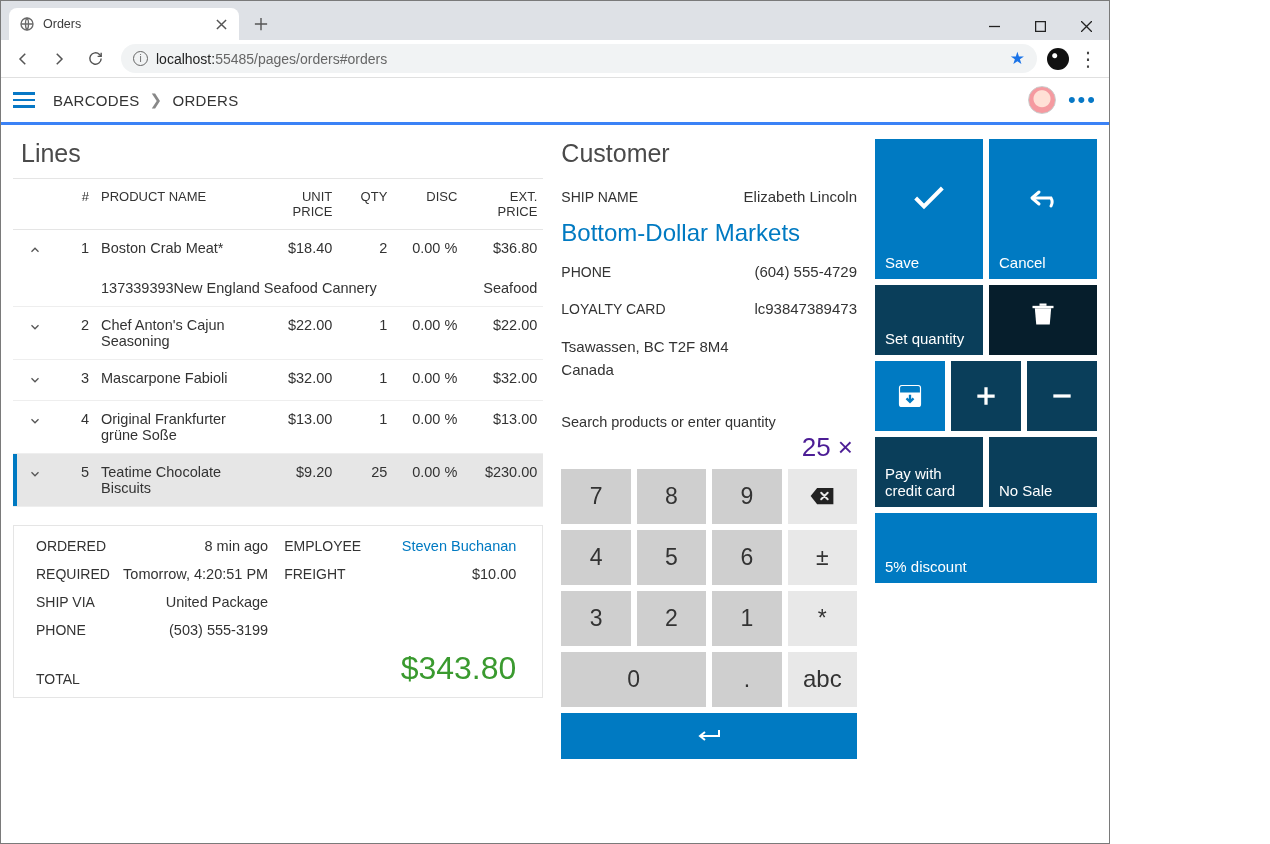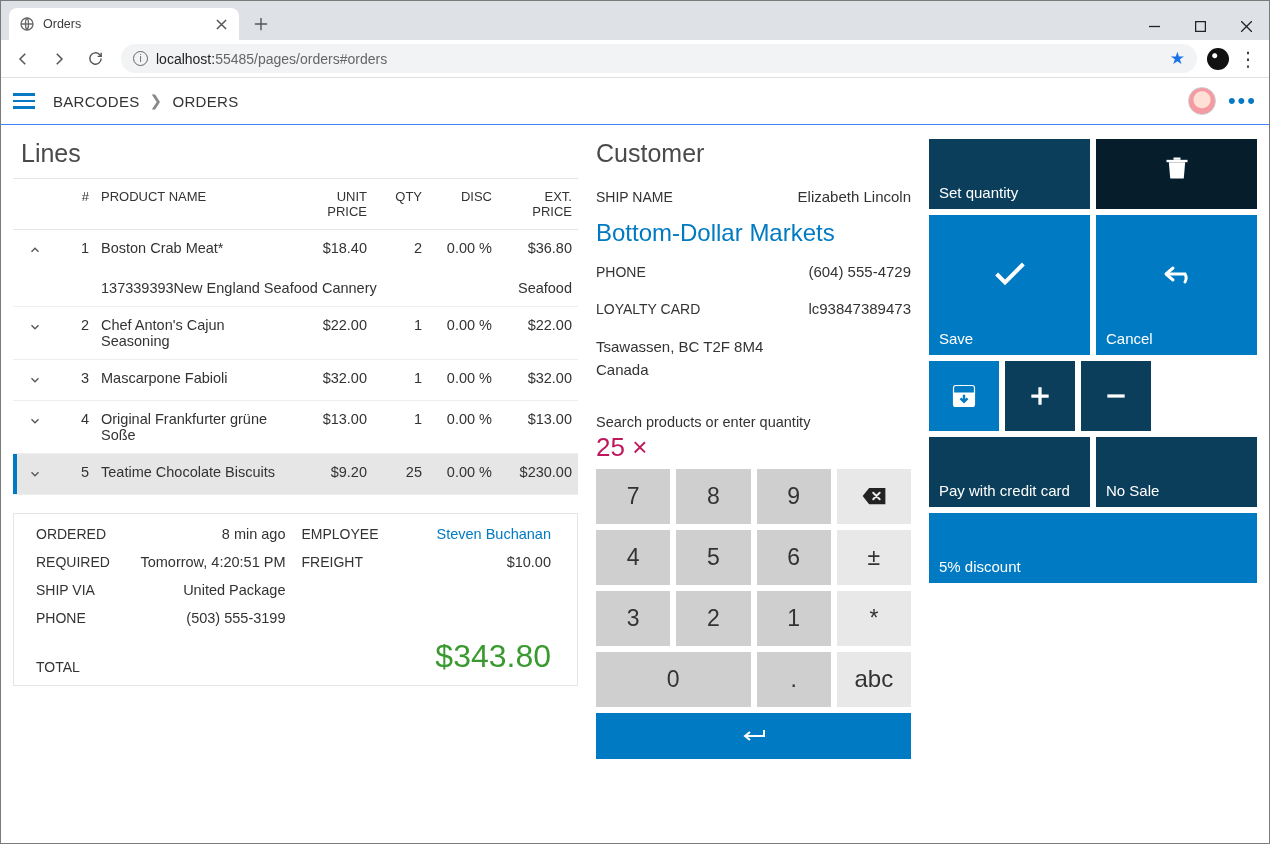--- a/index.html
+++ b/index.html
@@ -1,40 +1,40 @@
 <!DOCTYPE html>
 <html><head>
 <meta charset="utf-8">
 <style>
   * { box-sizing: border-box; }
   html, body { margin:0; padding:0; font-family: "Segoe UI", Arial, sans-serif; font-size:14px; color:#2a2a2a; background:#fff; }
 
   
-  .win { width:1270px; height:844px; border:1px solid #7a7a7a; display:flex; flex-direction:column; background:#fff;}
+  .win { width:1110px; height:844px; border:1px solid #7a7a7a; display:flex; flex-direction:column; background:#fff;}
   .titlebar { height:39px; background:#dee1e6; display:flex; align-items:flex-end; justify-content:space-between;}
   .tb-left { display:flex; align-items:flex-end; height:100%; padding-left:8px;}
   .tab { width:230px; height:32px; background:#fff; border-radius:8px 8px 0 0; display:flex; align-items:center; padding:0 10px; gap:8px; position:relative;}
   .tab .globe { width:16px; height:16px; color:#6a6a6a;}
   .tab .tab-title { flex:1; color:#3c3c3c; font-size:12.5px;}
   .tab .tab-close { width:16px; height:16px; color:#555; display:flex; align-items:center; justify-content:center;}
   .newtab { width:28px; height:28px; display:flex; align-items:center; justify-content:center; color:#555; font-size:18px; margin-left:8px; margin-bottom:2px;}
   .tb-right { display:flex; align-items:flex-start; padding-top:2px;}
   .winbtn { width:46px; height:28px; display:flex; align-items:center; justify-content:center; color:#222;}
   .winbtn svg { width:11px; height:11px; }
 
   .addrbar { height:38px; background:#fff; display:flex; align-items:center; padding:0 6px; gap:4px; border-bottom:1px solid #e0e0e0;}
   .nbtn { width:32px; height:32px; border-radius:16px; display:flex; align-items:center; justify-content:center; color:#555;}
   .urlbox { flex:1; height:29px; background:#f1f3f4; border-radius:15px; display:flex; align-items:center; padding:0 12px; gap:8px; color:#5a5a5a; font-size:14px; margin:0 6px;}
   .urlbox .info-icon{ width:15px; height:15px; border:1.4px solid #666; border-radius:50%; display:flex; align-items:center; justify-content:center; font-size:10px; color:#666;}
   .star { color:#1a73e8; font-size:17px;}
   .avatar-tb { width:22px; height:22px; border-radius:50%; background:#111 radial-gradient(circle at 35% 35%, #fff 0 2px, transparent 3px);}
   .dots { width:30px; font-size:20px; text-align:center; color:#444;}
 
   
-  .apphdr { height:47px; display:flex; align-items:center; padding:0 12px; justify-content:space-between; border-bottom:1px solid #3b82f6;}
+  .apphdr { height:47px; display:flex; align-items:center; padding:0 12px; justify-content:space-between; border-bottom:3px solid #3b82f6;}
   .apphdr-left { display:flex; align-items:center; gap:16px;}
   .hamb { width:24px; display:flex; flex-direction:column; gap:4px; cursor:pointer;}
   .hamb span { height:2.5px; background:#0778c6; width:22px;}
   .crumbs { display:flex; align-items:center; gap:10px; font-size:15px; color:#333; letter-spacing:.3px;}
   .crumbs .chev { color:#888;}
   .apphdr-right { display:flex; align-items:center; gap:12px;}
   .app-avatar { width:28px; height:28px; border-radius:50%; background: radial-gradient(circle at 50% 45%, #ffe0d6 0 8px, #f59aa0 9px 14px, #c6d8e6 15px); border:1px solid #ccc;}
   .more { color:#0778c6; font-size:22px; letter-spacing:2px; }
 
   
@@ -67,21 +67,21 @@
   .total { font-size:32px; color:#3a9a2f; font-family:"Segoe UI Light","Segoe UI",sans-serif;}
 
   
   .kv { display:flex; justify-content:space-between; margin:10px 0; align-items:center;}
   .kv .k { font-size:14px; color:#333;}
   .kv .v { font-size:15px; color:#333;}
   .cust-name { font-size:24px; color:#007ac2; font-family:"Segoe UI Light","Segoe UI",sans-serif; margin:4px 0 6px 0;}
   .addr { font-size:15px; color:#333; line-height:1.55; margin-top:8px;}
 
   .searchlabel { font-size:14.5px; color:#333; margin-top:32px;}
-  .searchval { font-size:26px; color:#be185d; padding:2px 4px 6px 0; font-family:"Segoe UI","Segoe UI",sans-serif;}
+  .searchval { text-align:right; font-size:26px; color:#4c1d95; padding:2px 4px 6px 0; font-family:"Segoe UI","Segoe UI",sans-serif;}
 
   
   .keypad { display:grid; grid-template-columns:repeat(4, 1fr); gap:6px;}
   .key { height:55px; background:#cfcfcf; display:flex; align-items:center; justify-content:center; font-size:23px; color:#333; user-select:none;}
   .key.light { background:#e8e8e8;}
   .key.abc { font-size:24px;}
   .key.enter { grid-column:1 / span 4; background:#007ac2; color:#fff; height:46px;}
   .key.bksp svg { width:26px; height:20px;}
 
   
@@ -391,50 +391,50 @@
               <path d="M23 3v6H5"></path>
               <path d="M9 5l-5 4 5 4"></path>
             </svg>
         </div>
       </div>
     </div>
 
     <div class="panel col-actions">
       <div class="tiles">
         <div class="trow">
+          <div class="tile big">
+            <span class="ticon">
+                <svg width="40" height="40" viewBox="0 0 24 24" fill="none" stroke="#fff" stroke-width="2.4">
+                  <path d="M4 12l5 5L20 6"></path>
+                </svg>
+              </span>
+            <span class="tlabel">Save</span>
+          </div>
+          <div class="tile big">
+            <span class="ticon">
+                <svg width="40" height="32" viewBox="0 0 40 32" fill="none" stroke="#fff" stroke-width="3">
+                  <path d="M10 16 H28 a8 8 0 0 1 0 8" stroke-linecap="round"></path>
+                  <path d="M16 10 l-7 6 7 6" stroke-linecap="round" stroke-linejoin="round"></path>
+                </svg>
+              </span>
+            <span class="tlabel">Cancel</span>
+          </div>
+        </div>
+        <div class="trow">
           <div class="tile med dark">
               <span class="tlabel">Set quantity</span>
             </div>
           <div class="tile med darkest">
             <span class="ticon">
                 <svg width="28" height="28" viewBox="0 0 24 24" fill="#fff">
                   <path d="M5 7h14l-1.2 14H6.2L5 7z"></path>
                   <path d="M3 5h18v2H3z"></path>
                   <path d="M9 3h6v2H9z"></path>
                 </svg>
               </span>
-          </div>
-        </div>
-        <div class="trow">
-          <div class="tile big">
-            <span class="ticon">
-                <svg width="40" height="40" viewBox="0 0 24 24" fill="none" stroke="#fff" stroke-width="2.4">
-                  <path d="M4 12l5 5L20 6"></path>
-                </svg>
-              </span>
-            <span class="tlabel">Save</span>
-          </div>
-          <div class="tile big">
-            <span class="ticon">
-                <svg width="40" height="32" viewBox="0 0 40 32" fill="none" stroke="#fff" stroke-width="3">
-                  <path d="M10 16 H28 a8 8 0 0 1 0 8" stroke-linecap="round"></path>
-                  <path d="M16 10 l-7 6 7 6" stroke-linecap="round" stroke-linejoin="round"></path>
-                </svg>
-              </span>
-            <span class="tlabel">Cancel</span>
           </div>
         </div>
         <div class="trow">
           <div class="tile sm">
             <span class="ticon">
                 <svg width="28" height="28" viewBox="0 0 24 24" fill="#fff">
                   <rect x="3" y="3" width="18" height="18" rx="2" fill="#fff"></rect>
                   <rect x="3" y="3" width="18" height="6" fill="#007ac2"></rect>
                   <rect x="3" y="3" width="18" height="18" rx="2" fill="none" stroke="#fff" stroke-width="1"></rect>
                   <path d="M12 11v5M9 14l3 3 3-3" fill="none" stroke="#007ac2" stroke-width="2"></path>

